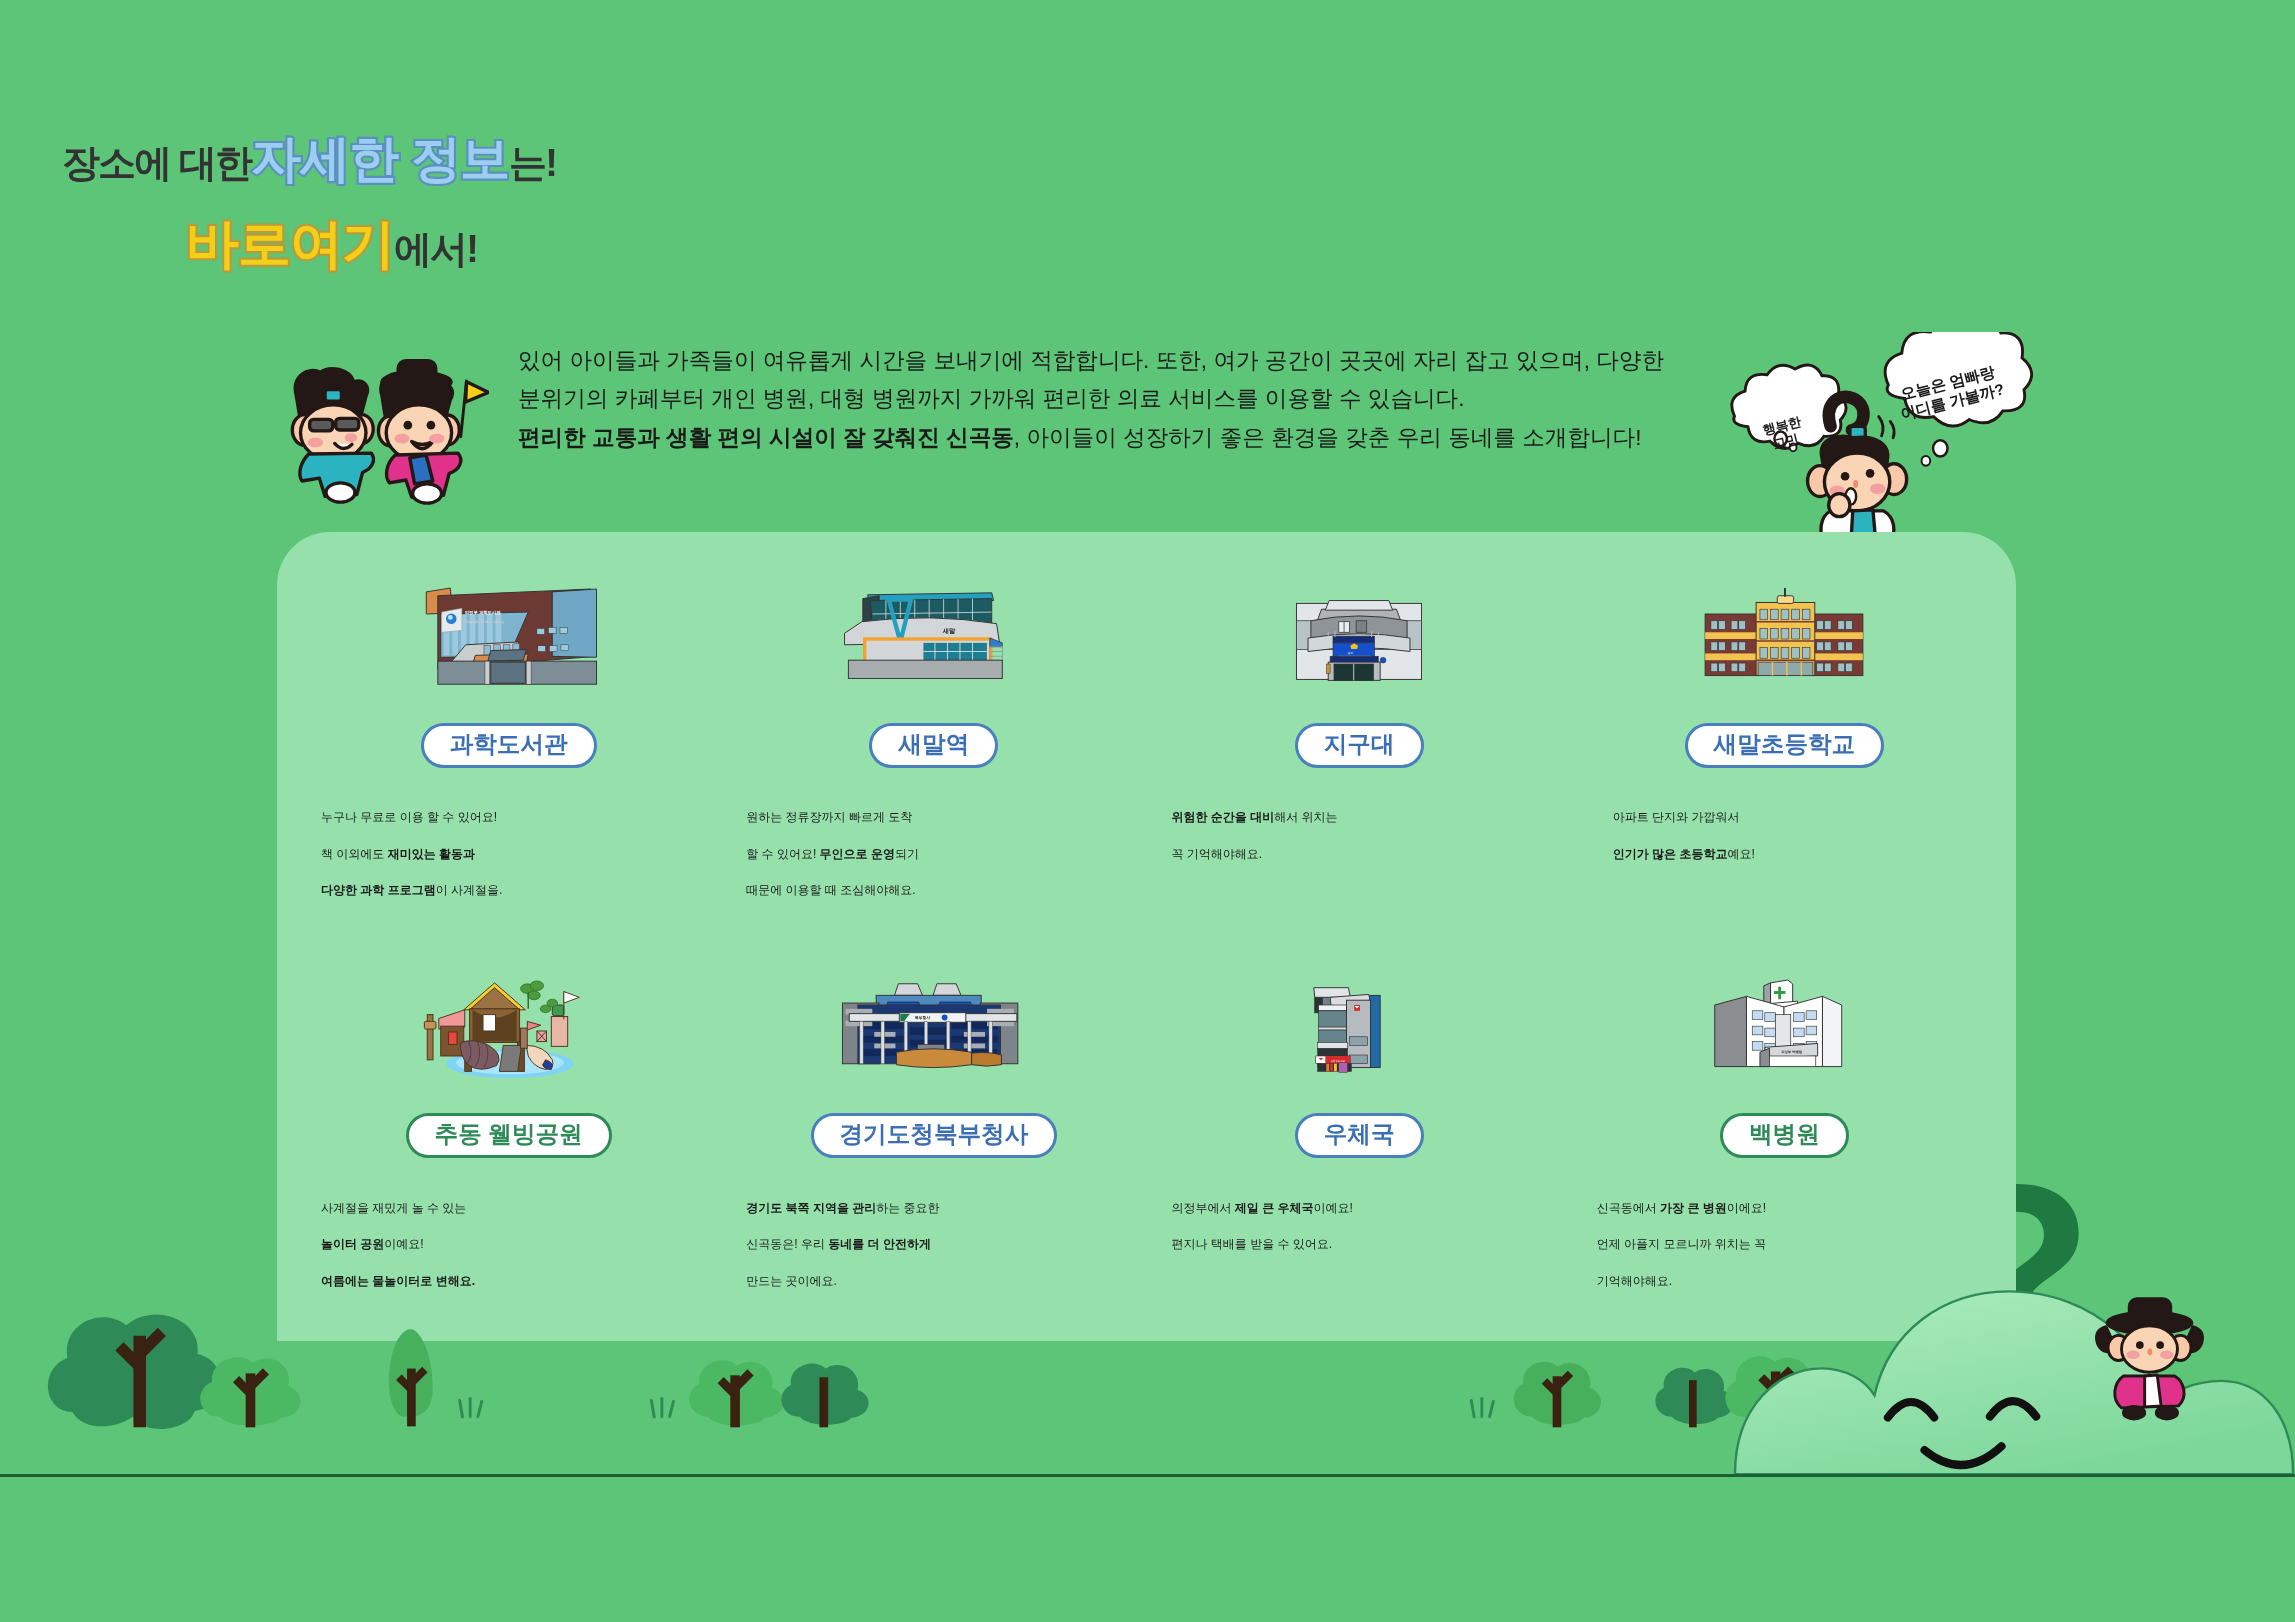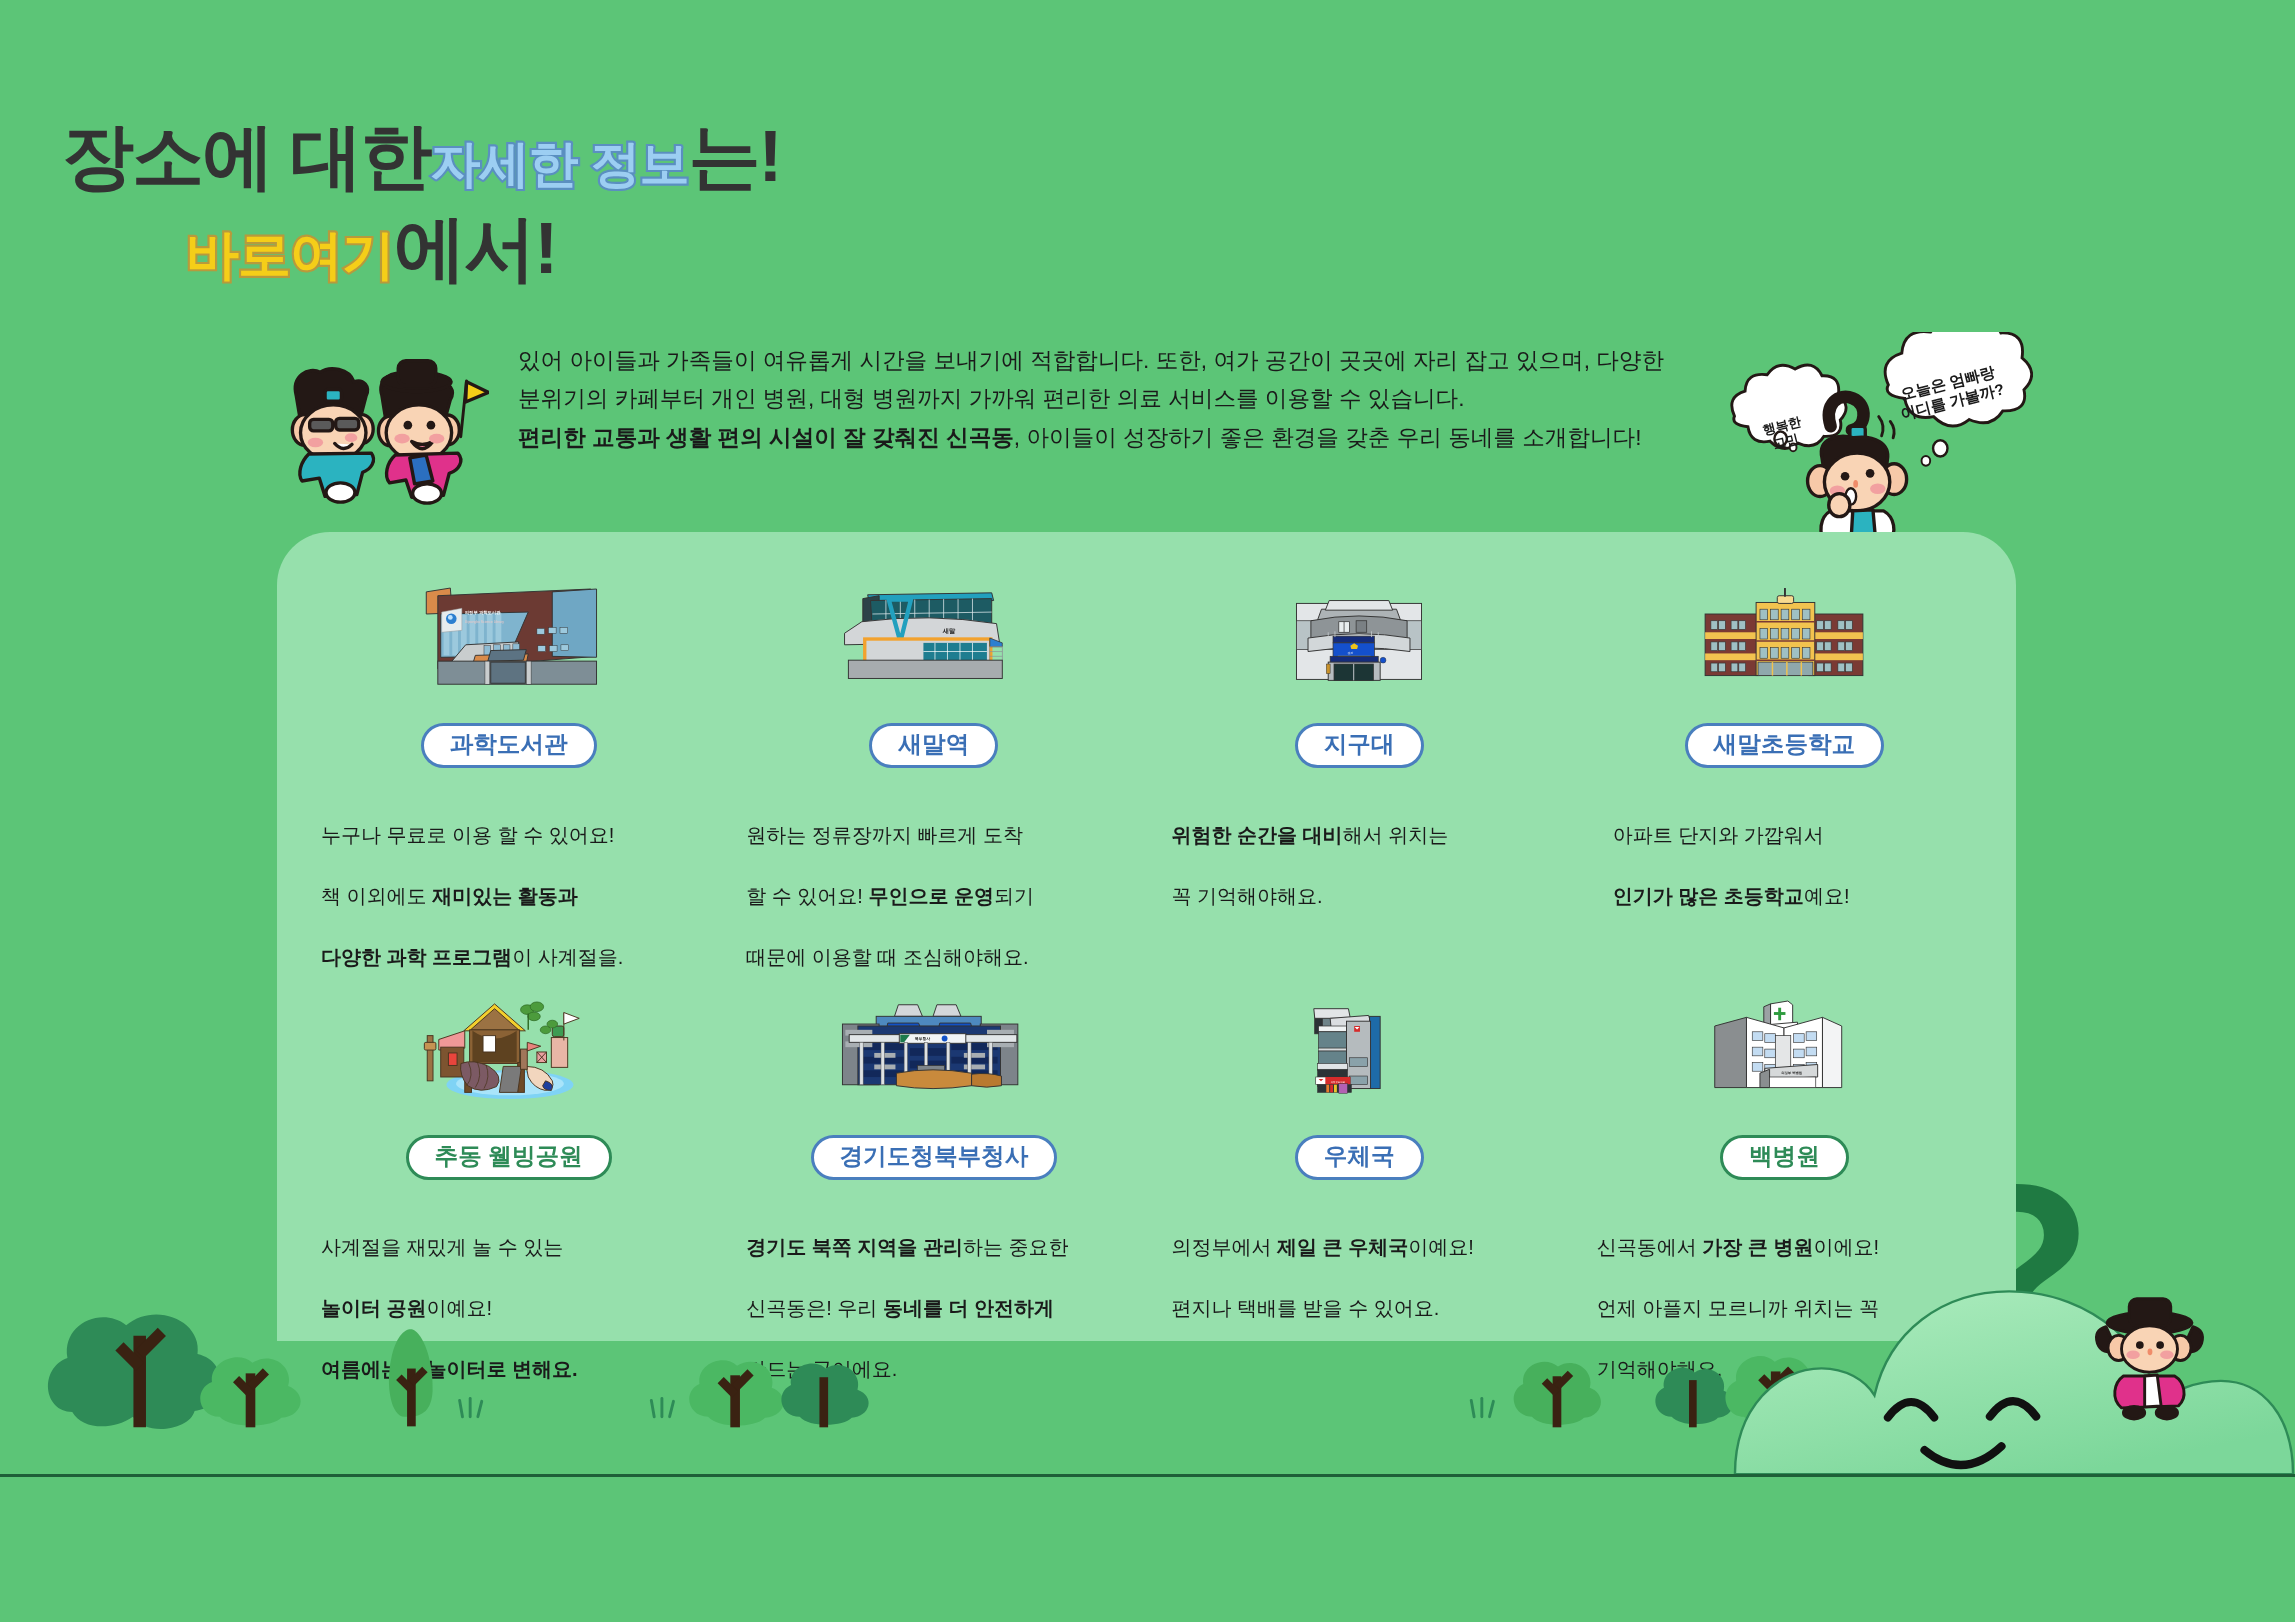--- a/index.html
+++ b/index.html
@@ -17,21 +17,21 @@
   }
 
   
   .title-block { position: absolute; left: 62px; top: 120px; }
   .title-line { white-space: nowrap; line-height: 1.0; }
   .title-line.l1 { font-size: 66px; }
   .title-line.l2 { font-size: 66px; margin-top: 20px; padding-left: 124px; }
   .t-dark {
     font-weight: 900; color: #333333;
     letter-spacing: -1.9px;
-    font-size: 72px;
+    font-size: 38px;
     display: inline-block; vertical-align: baseline;
   }
   .t-blue {
     font-weight: 900; color: #9CCEF2;
     -webkit-text-stroke: 4.3px #5A8FC0;
     paint-order: stroke fill;
     letter-spacing: -1px;
     font-size: 50px;
     display: inline-block; vertical-align: baseline;
   }
@@ -94,21 +94,21 @@
     border-radius: 481px;
     font-size: 23.6px; font-weight: 800;
     padding: 6.7px 26px 8.7px 26px;
     white-space: nowrap;
     line-height: 1.0;
     margin-top: 3.9px;
   }
   .pill.green { border-color: #2E8B57; color: #2E8B57; }
   .desc {
     margin-top: 22px;
-    font-size: 20px; line-height: 1.52;
+    font-size: 12px; line-height: 1.52;
     color: #1A1A1A; font-weight: 500;
     text-align: left;
     width: 100%;
     padding: 0 25px;
     white-space: pre-line;
   }
   .desc b { font-weight: 800; }
   .desc.center-ish { padding-left: 41px; }
 
   

